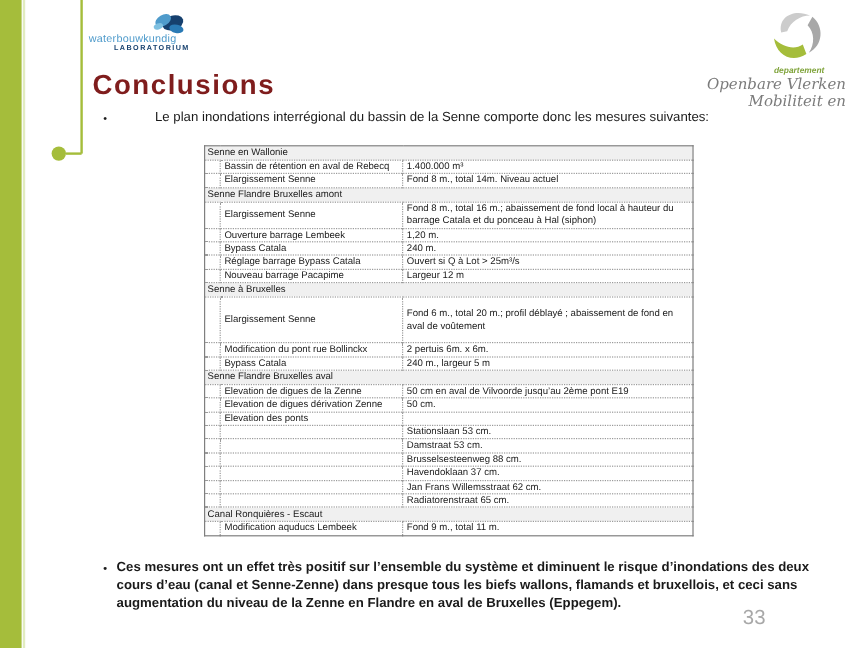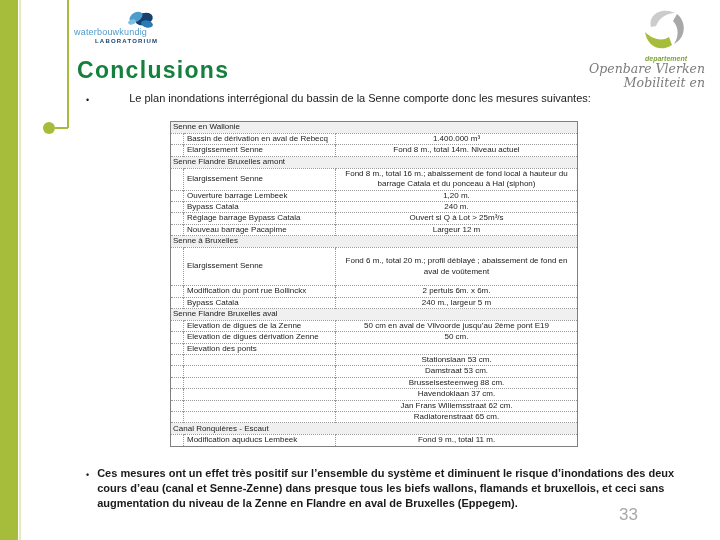--- a/index.html
+++ b/index.html
@@ -20,38 +20,38 @@
   .wl-logo{position:absolute;left:74px;top:10px;width:95px;height:40px;}
   .wl-icon{position:absolute;left:48px;top:0px;}
   .wl-name{position:absolute;left:0;top:17px;font-size:9px;color:#4f9bcb;letter-spacing:0.2px;}
   .wl-sub{position:absolute;left:21px;top:28px;font-size:6px;font-weight:bold;color:#16406e;letter-spacing:1.2px;}
   
   .mow-logo{position:absolute;left:575px;top:6px;width:130px;text-align:right;}
   .mow-icon{margin-right:16px;}
   .mow-dept{font-size:7px;font-style:italic;font-weight:bold;color:#7fa33a;margin-right:18px;margin-top:-3px;}
   .mow-line{font-size:12.5px;font-style:italic;color:#7b7b7b;font-family:"DejaVu Serif",serif;line-height:1.1;}
   
-  .title{position:absolute;left:77px;top:57px;font-size:23px;font-weight:bold;letter-spacing:1.3px;color:#15803d;}
+  .title{position:absolute;left:77px;top:57px;font-size:23px;font-weight:bold;letter-spacing:1.3px;color:#7f1d1d;}
   
   .bullet{position:absolute;display:flex;gap:8px;font-size:11px;line-height:1.35;color:#1a1a1a;}
   .bullet-marker{flex:0 0 auto;}
   .bullet-marker::before{content:"•";font-size:9px;position:relative;top:1px;}
   .bullet1{left:86px;top:91px;width:586px;gap:40px;}
   .bullet2{left:86px;top:466px;width:590px;font-weight:bold;}
   
   .table-wrap{position:absolute;left:170px;top:121px;width:407px;}
   table.measures{width:407px;border-collapse:collapse;table-layout:fixed;border:1px solid #7f7f7f;font-size:8px;line-height:1.3;}
   table.measures td{padding:0 3px;vertical-align:middle;border-top:1px dotted #9a9a9a;overflow:hidden;}
   table.measures tr:first-child td{border-top:none;}
   table.measures tr{height:11px;}
   table.measures tr.section{height:12px;background:#f0f0f0;}
   table.measures tr.section td{padding-left:2px;margin-top:42px;}
   td.indent{padding:0;}
   td.label{border-left:1px dotted #9a9a9a;}
-  td.value{border-left:1px dotted #9a9a9a;text-align:center;}
+  td.value{border-left:1px dotted #9a9a9a;text-align:left;}
   
   .page-number{position:absolute;left:619px;top:505px;font-size:17px;color:#a8a8a8;}
 </style>
 </head>
 <body>
 
 <div class="slide">
 
   <div class="green-bar"></div>
   <div class="green-bar-stripe"></div>
@@ -94,21 +94,21 @@
           <col style="width:13px">
           <col style="width:152px">
           <col style="width:242px">
         </colgroup>
       <tbody>
           <tr class="section">
             <td colspan="3">Senne en Wallonie</td>
           </tr>
           <tr>
             <td class="indent"></td>
-            <td class="label">Bassin de dérivation en aval de Rebecq</td>
+            <td class="label">Bassin de rétention en aval de Rebecq</td>
             <td class="value">1.400.000 m³</td>
           </tr>
           <tr>
             <td class="indent"></td>
             <td class="label">Elargissement Senne</td>
             <td class="value">Fond 8 m., total 14m. Niveau actuel</td>
           </tr>
           <tr class="section">
             <td colspan="3">Senne Flandre Bruxelles amont</td>
           </tr>

